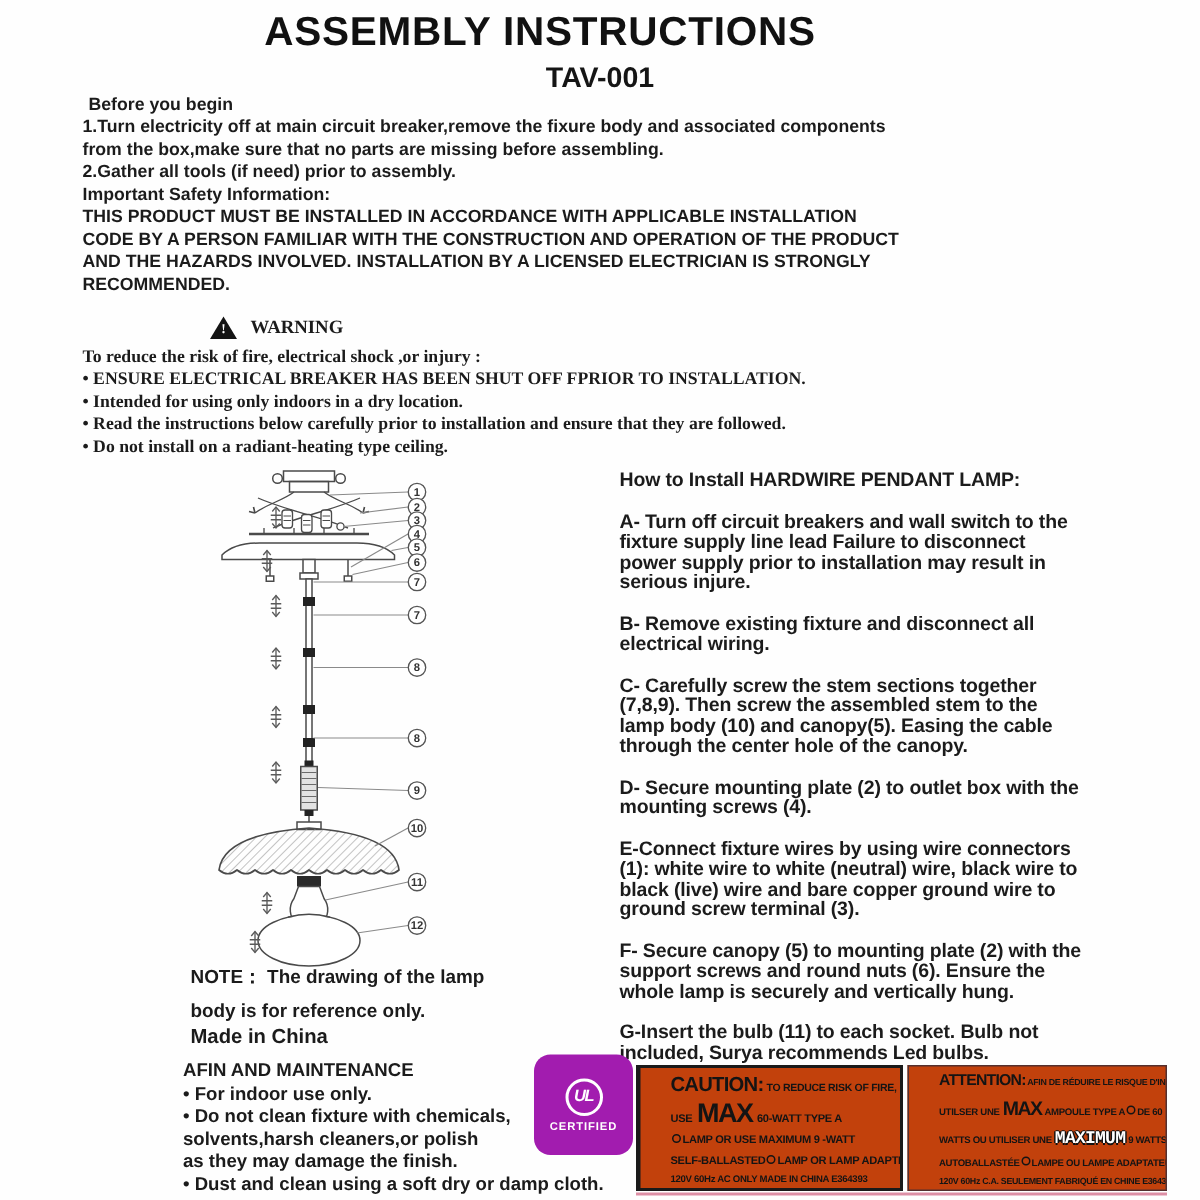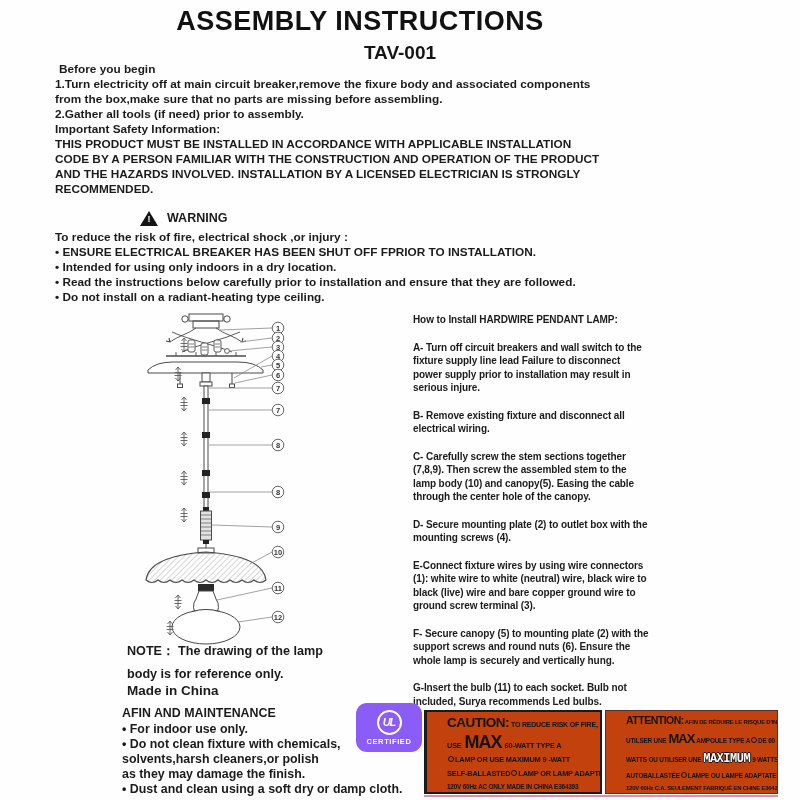--- a/index.html
+++ b/index.html
@@ -13,44 +13,44 @@
     position:absolute; top:6px; left:0; width:720px; text-align:center;
     font-size:27px; font-weight:800; letter-spacing:0.5px; color:#111;
   }
   .model {
     position:absolute; top:42px; left:0; width:800px; text-align:center;
     font-size:19px; font-weight:800; color:#151515;
   }
   .intro { position:absolute; left:55px; top:62px; width:690px; font-size:11.8px; line-height:15px; }
   .pre { white-space:pre-line; }
   .intro .lead { padding-left:4px; }
-  .warning-block { position:absolute; left:55px; top:211px; width:700px; font-size:11.8px; line-height:15px; }
+  .warning-block { position:absolute; left:55px; top:211px; width:700px; font-size:11.8px; line-height:15px;font-family:Liberation Serif, serif; }
   .warn-head { display:flex; align-items:center; margin-left:85px; margin-bottom:4px; }
   .tri { position:relative; display:inline-block; width:0; height:0;
     border-left:9px solid transparent; border-right:9px solid transparent;
     border-bottom:15px solid #141414; margin-right:9px; }
   .tri::after { content:"!"; position:absolute; left:-1.5px; top:3px; color:#fff;
     font-size:9px; font-weight:800; line-height:11px; }
   .warn-label { font-size:12.5px; font-weight:700; }
 
   .diagram { position:absolute; left:128px; top:312px; }
 
   .note { position:absolute; left:127px; top:640px; font-size:12.6px; line-height:23px; white-space:pre-line; }
   .madein { position:absolute; left:127px; top:683px; font-size:13.5px; }
   .care { position:absolute; left:122px; top:706px; font-size:12.4px; line-height:15px; }
   .care .h { margin-bottom:1px; }
 
-  .install { position:absolute; left:413px; top:313px; width:336px; font-size:10px; line-height:13.5px; letter-spacing:-0.1px; }
+  .install { position:absolute; left:413px; top:313px; width:336px; font-size:13px; line-height:13.5px; letter-spacing:-0.1px; }
   .install .h { margin-bottom:14px; }
   .step { white-space:pre-line;margin-top:14px; }
   .step.gap-top { margin-top:13px; }
 
   
-  .ul-logo { position:absolute; left:356px; top:703px; width:66px; height:49px;
-    background:#8b5cf6; border-radius:11px; display:flex; flex-direction:column;
+  .ul-logo { position:absolute; left:356px; top:703px; width:66px; height:67px;
+    background:#a21caf; border-radius:11px; display:flex; flex-direction:column;
     align-items:center; justify-content:center; color:#fff; }
   .ul-circle { width:25px; height:25px; border:2px solid #fff; border-radius:50%;
     display:flex; align-items:center; justify-content:center;
     font-size:11px; font-weight:800; font-style:italic; letter-spacing:-1px; }
   .ul-cert { font-size:7.5px; font-weight:800; letter-spacing:0.6px; margin-top:2px; }
 
   
   .labels { position:absolute; left:424px; top:710px; width:354px; height:84px; display:flex; gap:3px; }
   .labelbox { border:2px solid #1a1a1a; background:#c2410c; padding:3px 4px 2px 20px;
     display:flex; flex-direction:column; justify-content:space-between; overflow:hidden; }

